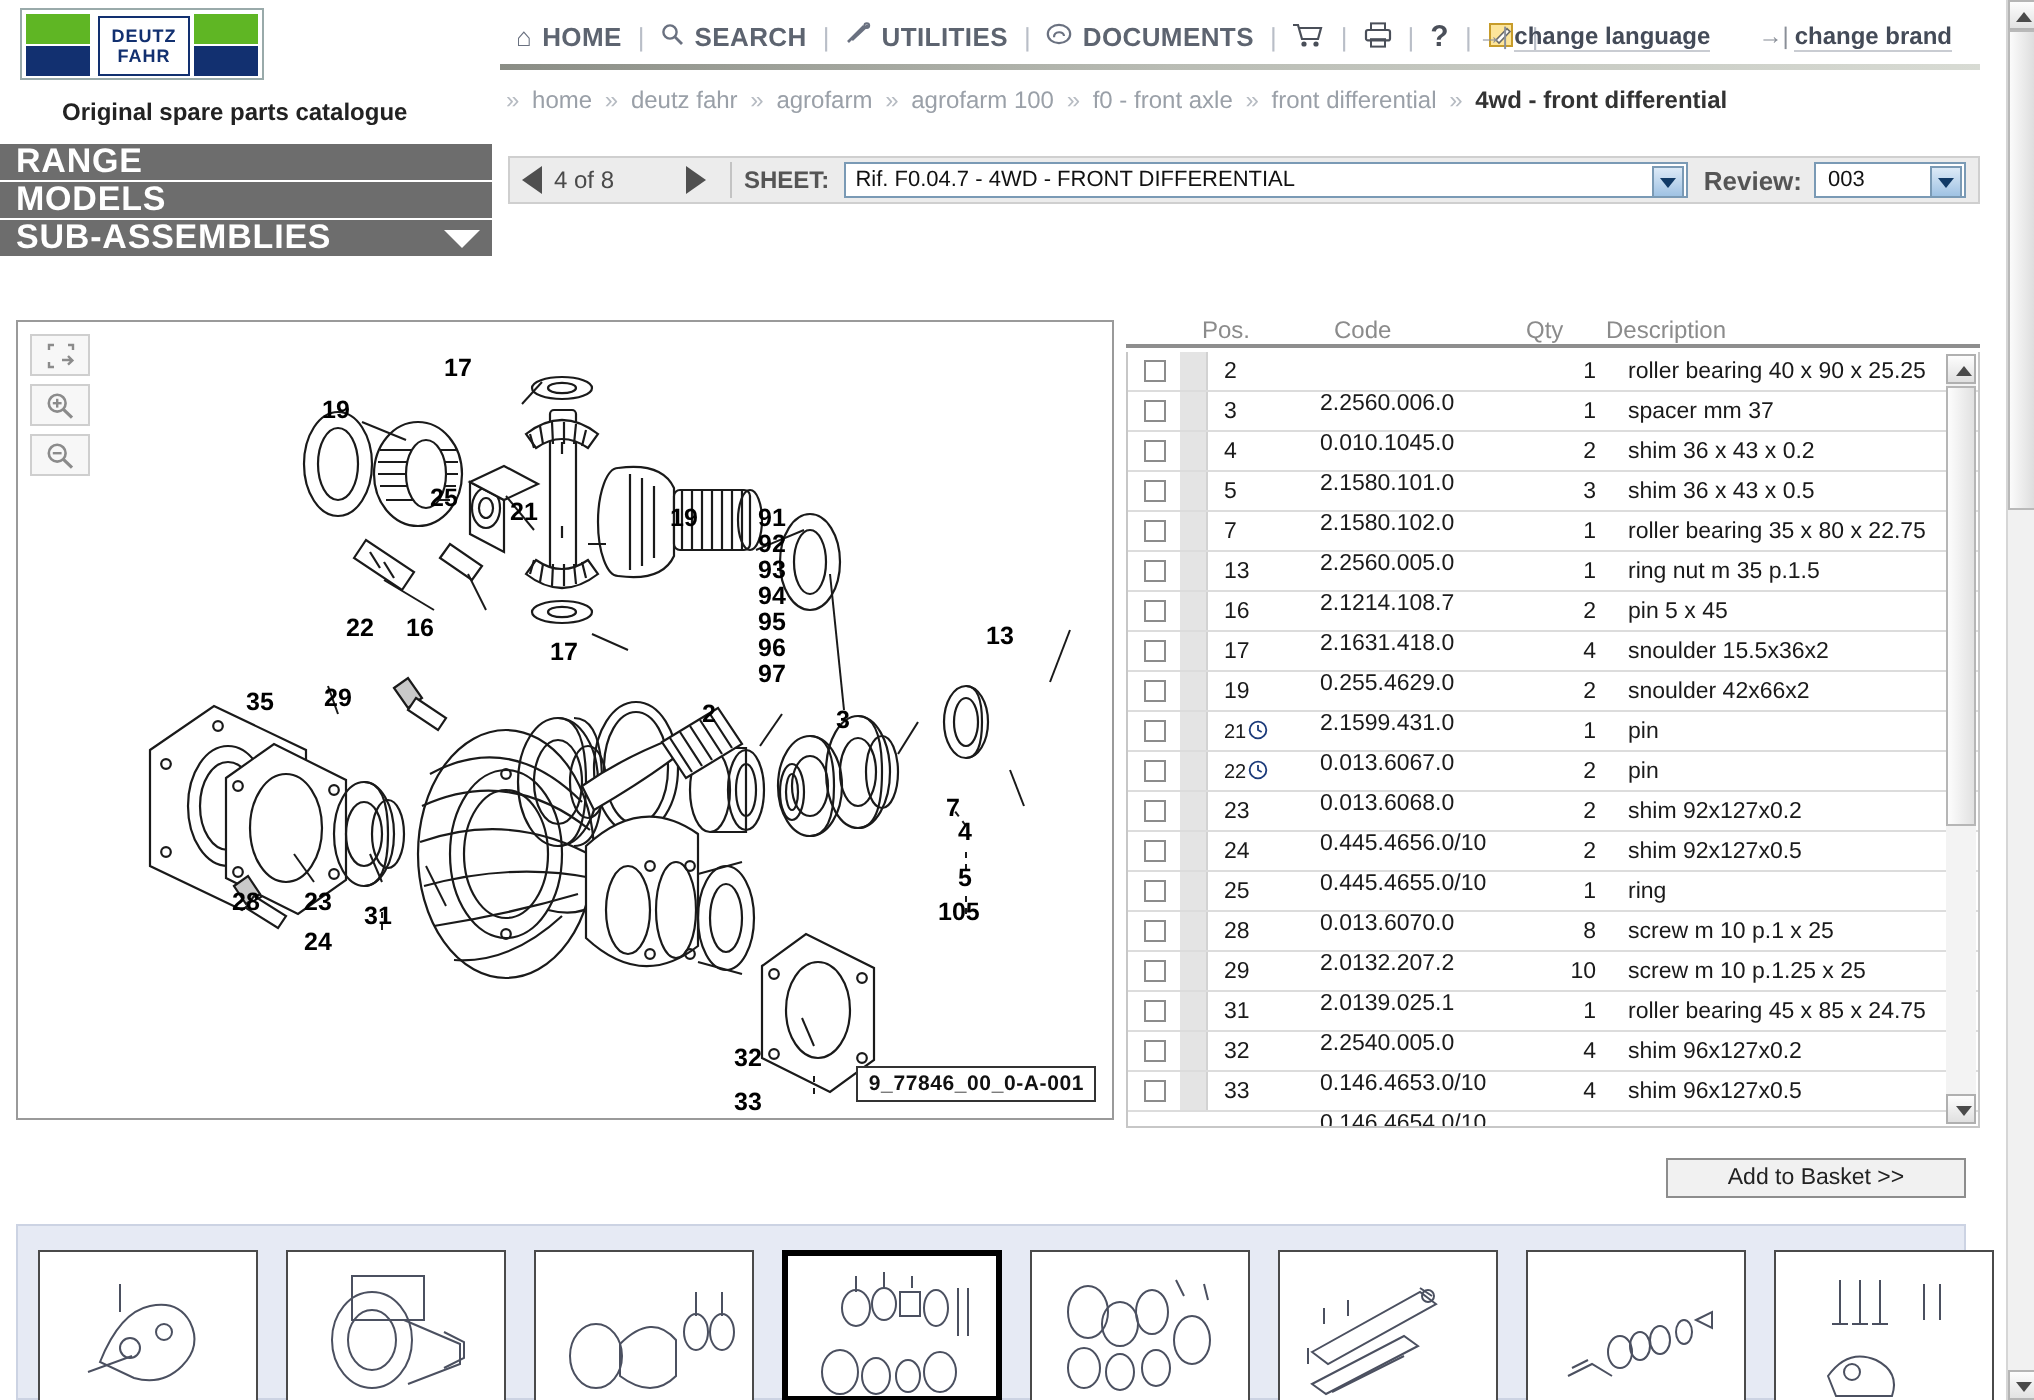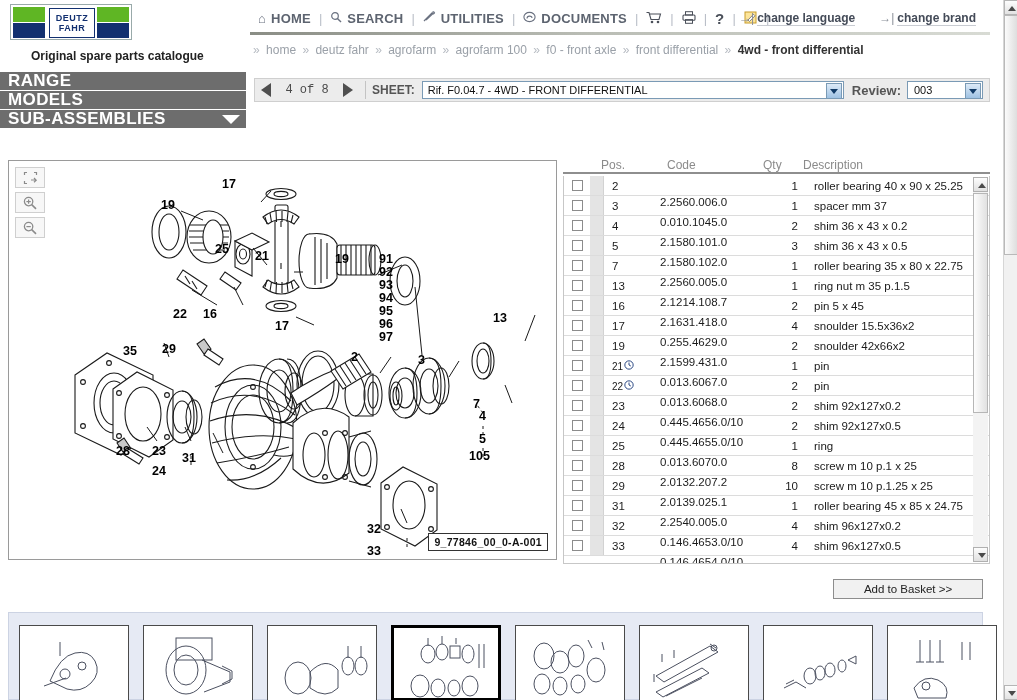--- a/index.html
+++ b/index.html
@@ -67,21 +67,21 @@
   .side-caret { position:absolute; right:6px; top:5px; width:0;height:0;
                 border-left:9px solid transparent; border-right:9px solid transparent;
                 border-top:9px solid #fff; }
 
   
   #sheetbar { position:absolute; left:254px; top:78px; width:736px; height:24px;
               background:#ececec; border:1px solid #cfcfcf; display:flex; align-items:center; }
   .pg-arrow { width:22px; height:22px; display:flex; align-items:center; justify-content:center; cursor:pointer;}
   .tri-l { width:0;height:0;border-top:7px solid transparent;border-bottom:7px solid transparent;border-right:10px solid #4f4f4f;}
   .tri-r { width:0;height:0;border-top:7px solid transparent;border-bottom:7px solid transparent;border-left:10px solid #4f4f4f;}
-  #pg-label { width:60px; text-align:center; font-size:12px; color:#4a4a4a;font-family:Liberation Mono, monospace; }
+  #pg-label { width:60px; font-size:12px; color:#4a4a4a; }
   .vsep { width:1px; height:18px; background:#c3c3c3; margin:0 6px; }
   #sheet-lbl { font-size:12px; font-weight:bold; color:#555; margin-right:7px; }
   #sheet-select { flex:1; height:18px; border:1px solid #7a9ab5; background:#fff;
                   display:flex; align-items:center; position:relative; margin-right:4px;}
   #sheet-value { font-size:11px; color:#111; padding-left:5px; white-space:nowrap; overflow:hidden; }
   .sel-arrow { position:absolute; right:1px; top:1px; width:16px; height:16px;
                background:linear-gradient(#ddeaf7,#9fc2e3); border:1px solid #7a9ab5;
                display:flex; align-items:center; justify-content:center; }
   .sel-arrow i { width:0;height:0;border-left:4px solid transparent;border-right:4px solid transparent;border-top:5px solid #113a66; display:block;}
   #review-lbl { font-size:13px; font-weight:bold; color:#555; margin:0 6px 0 4px; }

